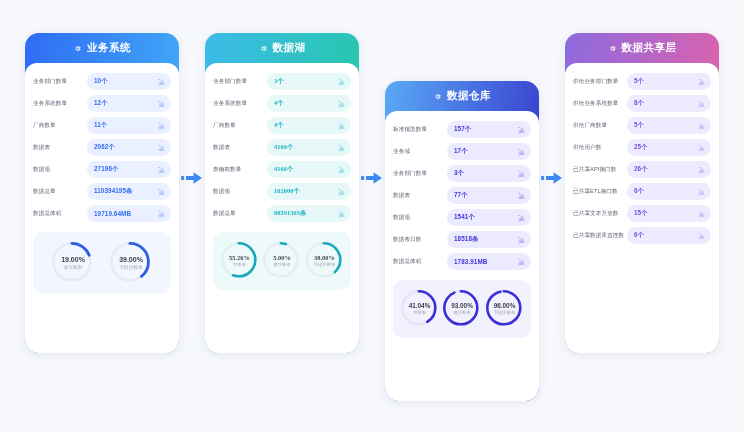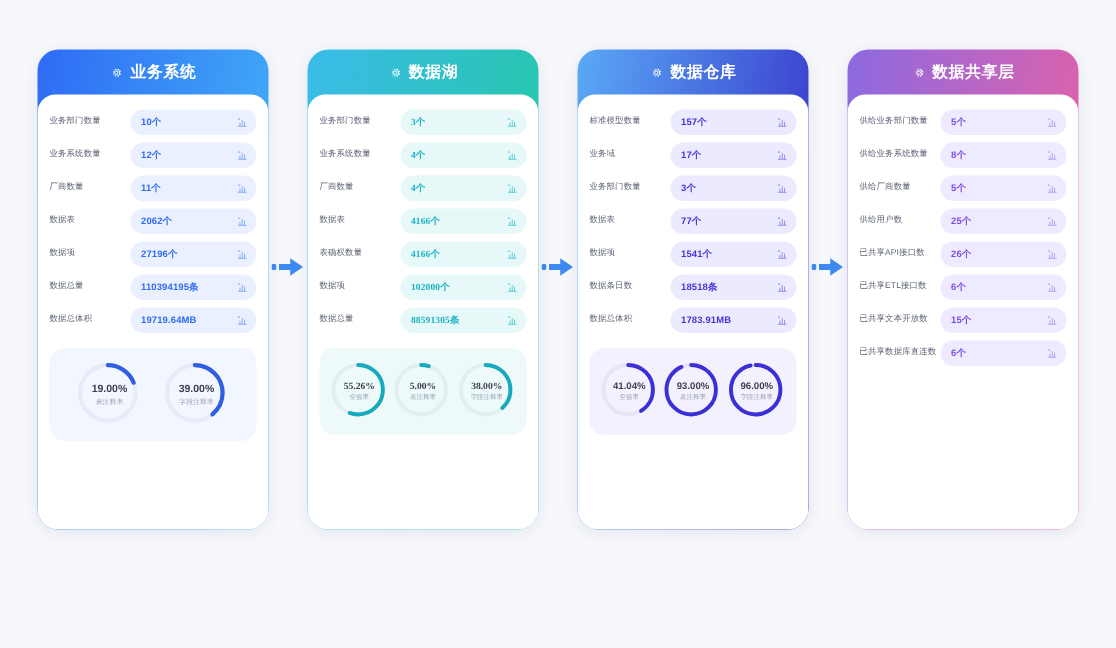--- a/index.html
+++ b/index.html
@@ -386,21 +386,21 @@
           </div>
     </div>
   </div>
       <div class="arrow">
     <svg width="22" height="14" viewBox="0 0 22 14">
       <rect x="0" y="5" width="3.2" height="4" rx="1" fill="#3d8bf2"></rect>
       <rect x="5" y="5" width="8.5" height="4" fill="#3d8bf2"></rect>
       <path d="M12.5 1.2 L21 7 L12.5 12.8 Z" fill="#3d8bf2"></path>
     </svg>
   </div>
-  <div class="card" style="background:linear-gradient(100deg, #5aa9f6, #3226c4);">
+  <div class="card" style="background:linear-gradient(100deg, #5aa9f6, #3226c4);margin-top:48px;">
     <div class="card-head">
       <span class="gear"><svg width="9" height="9" viewBox="0 0 24 24" fill="#ffffff">
               <path d="M12 8.2a3.8 3.8 0 1 0 0 7.6 3.8 3.8 0 0 0 0-7.6zm0 5.9a2.1 2.1 0 1 1 0-4.2 2.1 2.1 0 0 1 0 4.2z"></path>
               <path d="M20.2 13.3l-1.6-.5a6.9 6.9 0 0 0 0-1.6l1.6-.5-.9-2.6-1.6.5a6.9 6.9 0 0 0-1.1-1.1l.5-1.6L14.5 5l-.5 1.6a6.9 6.9 0 0 0-1.6 0L11.9 5 9.3 5.9l.5 1.6a6.9 6.9 0 0 0-1.1 1.1l-1.6-.5-.9 2.6 1.6.5a6.9 6.9 0 0 0 0 1.6l-1.6.5.9 2.6 1.6-.5c.33.43.7.8 1.1 1.1l-.5 1.6 2.6.9.5-1.6c.53.06 1.07.06 1.6 0l.5 1.6 2.6-.9-.5-1.6c.4-.3.77-.67 1.1-1.1l1.6.5.9-2.6zM12 17.2a5.2 5.2 0 1 1 0-10.4 5.2 5.2 0 0 1 0 10.4z"></path>
             </svg></span>
       <span>数据仓库</span>
     </div>
     <div class="card-body">
       <div class="rows">
     <div class="row">

